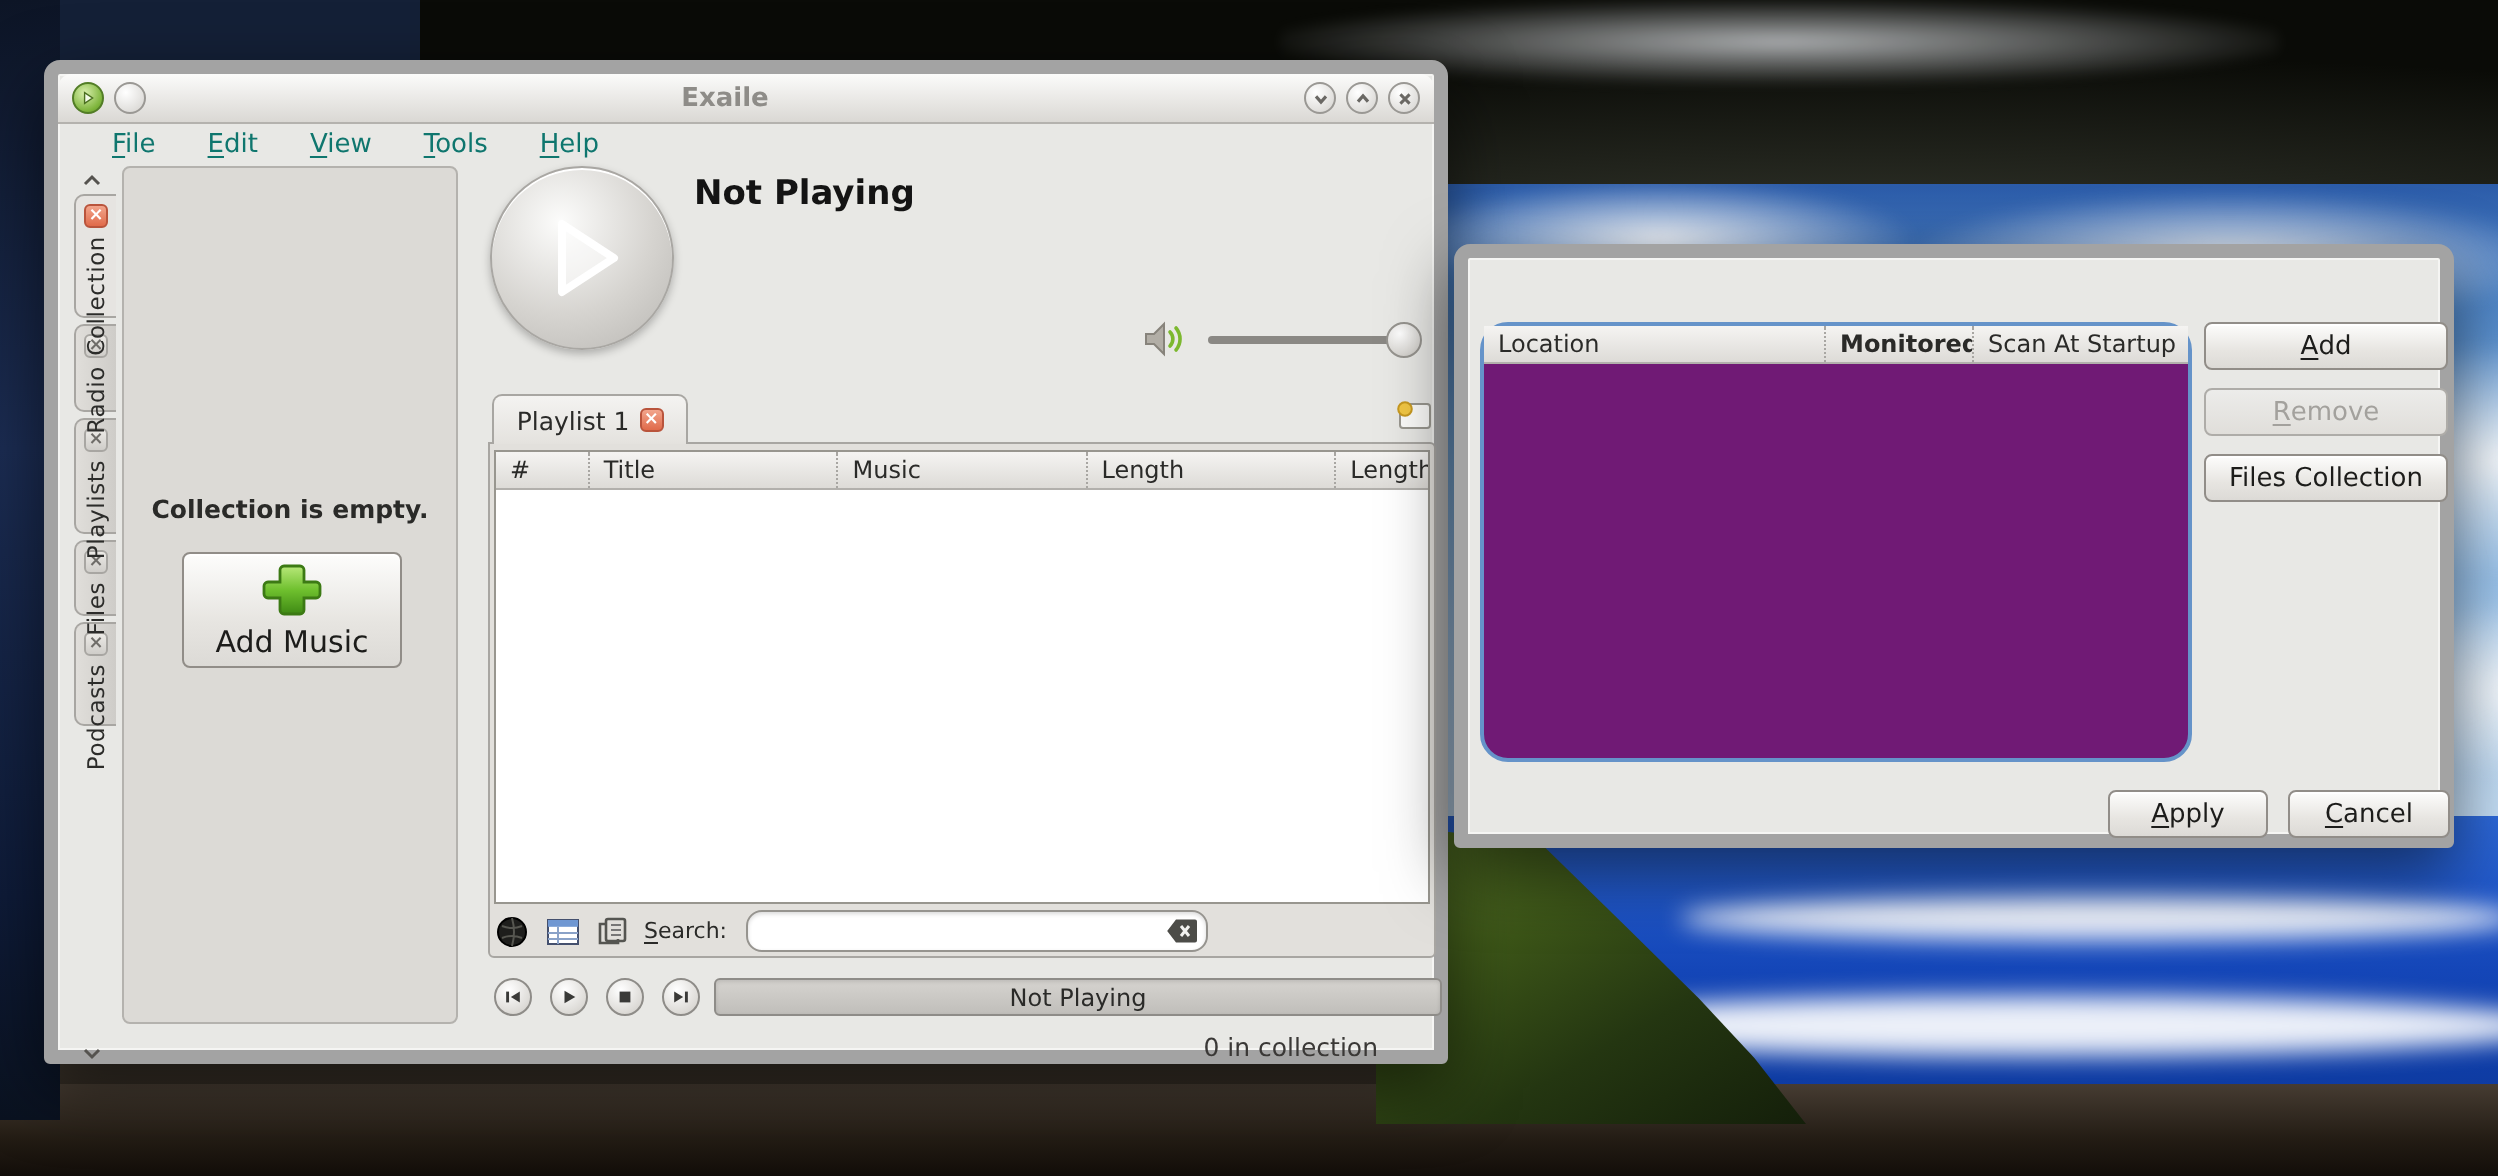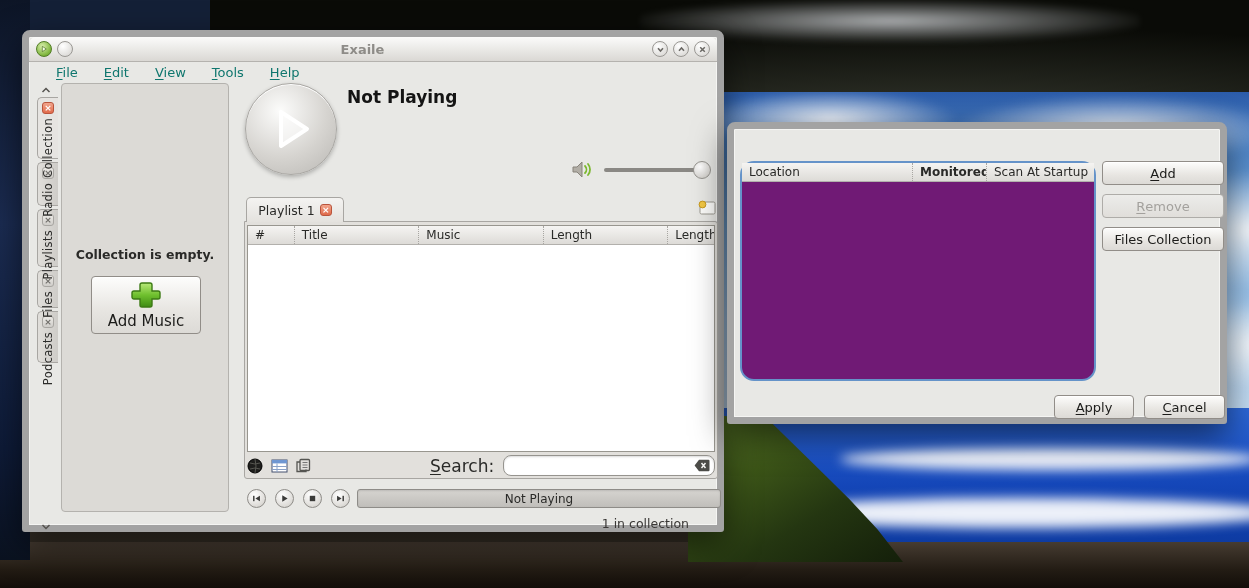--- a/index.html
+++ b/index.html
@@ -83,21 +83,21 @@
   .nbtab { left:217px; top:160px; width:98px; height:25px; background:linear-gradient(180deg,#f4f3f1,#e4e2de);
     border:1px solid #a8a6a2; border-bottom:none; border-radius:5px 5px 0 0; display:flex; align-items:center; justify-content:center; gap:5px; font-size:12.5px; color:#2a2a28; z-index:2; }
   .newpl { left:668px; top:162px; width:20px; height:17px; }
   .treeview { left:218px; top:188px; width:468px; height:227px; background:#fff; border:1px solid #98968f; }
   .tv-head { display:flex; height:19px; background:linear-gradient(180deg,#f5f4f2,#dddbd7); border-bottom:1px solid #b2b0ac; font-size:12px; color:#2a2a28; }
   .tv-head .col { display:flex; align-items:center; padding:0 7px; overflow:hidden; white-space:nowrap; }
   .tv-head .col + .col { border-left:1px dotted #a8a6a2; }
 
   .plbottom { left:218px; top:417px; width:468px; height:23px; display:flex; align-items:center; }
   .sm-ico { width:18px; height:16px; margin-right:7px; display:flex; align-items:center; justify-content:center; }
-  .search-lbl { font-size:17px; color:#2a2a28; margin-left:112px; }
+  .search-lbl { font-size:11px; color:#2a2a28; }
   .search-entry { position:relative; margin-left:9px; width:231px; height:21px; background:#fff; border:1px solid #96948f; border-radius:8px;
     box-shadow:inset 0 1px 2px rgba(0,0,0,.15); }
   .search-entry input { position:absolute; inset:1px 22px 1px 8px; border:none; outline:none; background:transparent; font-size:12px; font-family:"DejaVu Sans",sans-serif; }
   .search-clear { position:absolute; right:4px; top:3px; }
 
   .transport-btn { width:19px; height:19px; border-radius:50%; border:1px solid #8e8c88;
     background:radial-gradient(circle at 38% 30%, #ffffff, #dddbd7 70%, #c9c7c3); display:flex; align-items:center; justify-content:center; }
   .progress { left:328px; top:452px; width:364px; height:19px; border:1px solid #8e8c88; border-radius:3px;
     background:linear-gradient(180deg,#d6d4d0,#c0beba); box-shadow:inset 0 1px 2px rgba(0,0,0,.12);
     display:flex; align-items:center; justify-content:center; font-size:12px; color:#2a2a28; }
@@ -304,21 +304,21 @@
     <svg width="9" height="9" viewBox="0 0 10 10">
         <path d="M1.2 2 L6.2 5 L1.2 8 Z" fill="#3a3a38"></path>
         <rect x="7.2" y="2" width="1.6" height="6" fill="#3a3a38"></rect>
       </svg>
   </div>
   <div class="abs progress">
     <span>Not Playing</span>
   </div>
 
   <div class="abs statusbar">
-    <span>1 in collection</span>
+    <span>0 in collection</span>
   </div>
 </div>
 
 <div id="cmgr" class="window">
 
   <div class="abs cm-table">
     <div class="tv-head">
       <div class="col" style="width:170px;">Location</div>
       <div class="col" style="width:74px;font-weight:bold;">Monitored</div>
       <div class="col" style="width:108px;">Scan At Startup</div>

